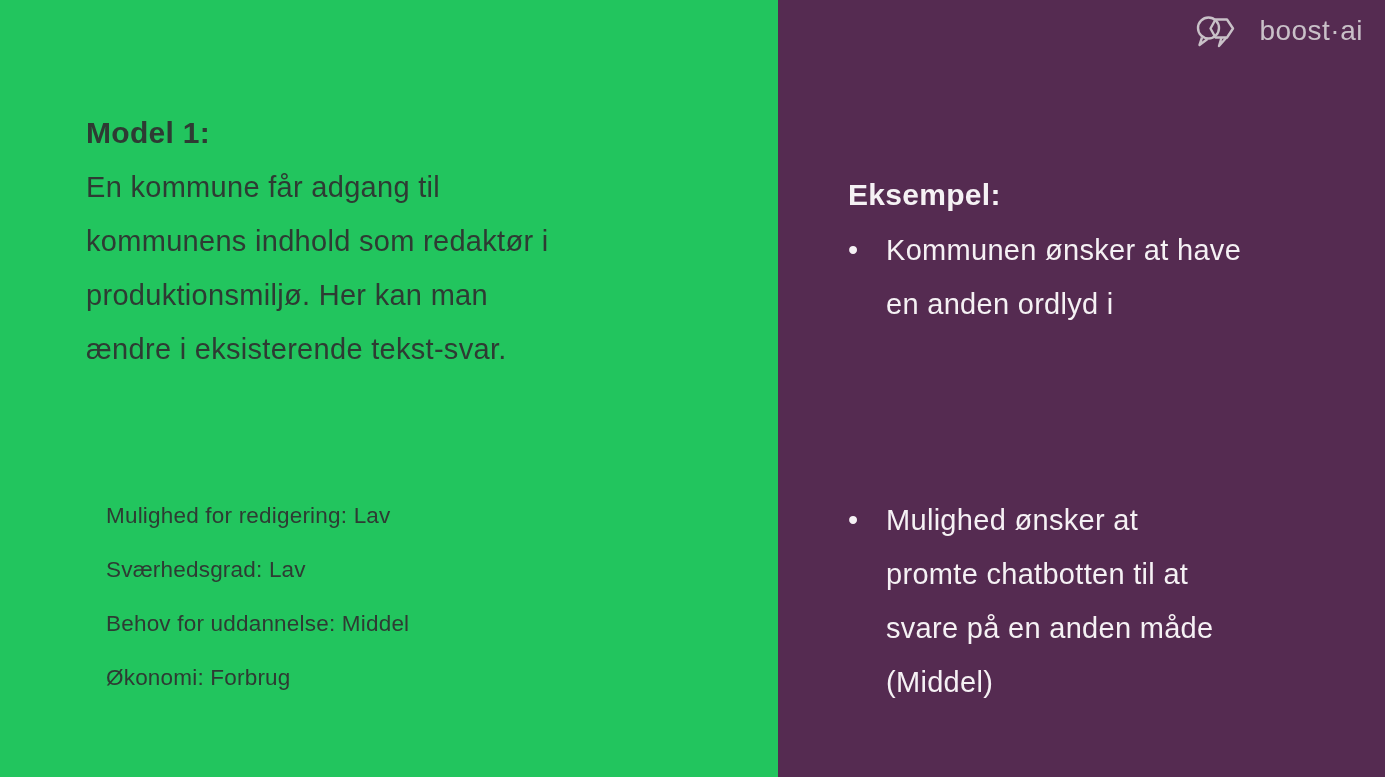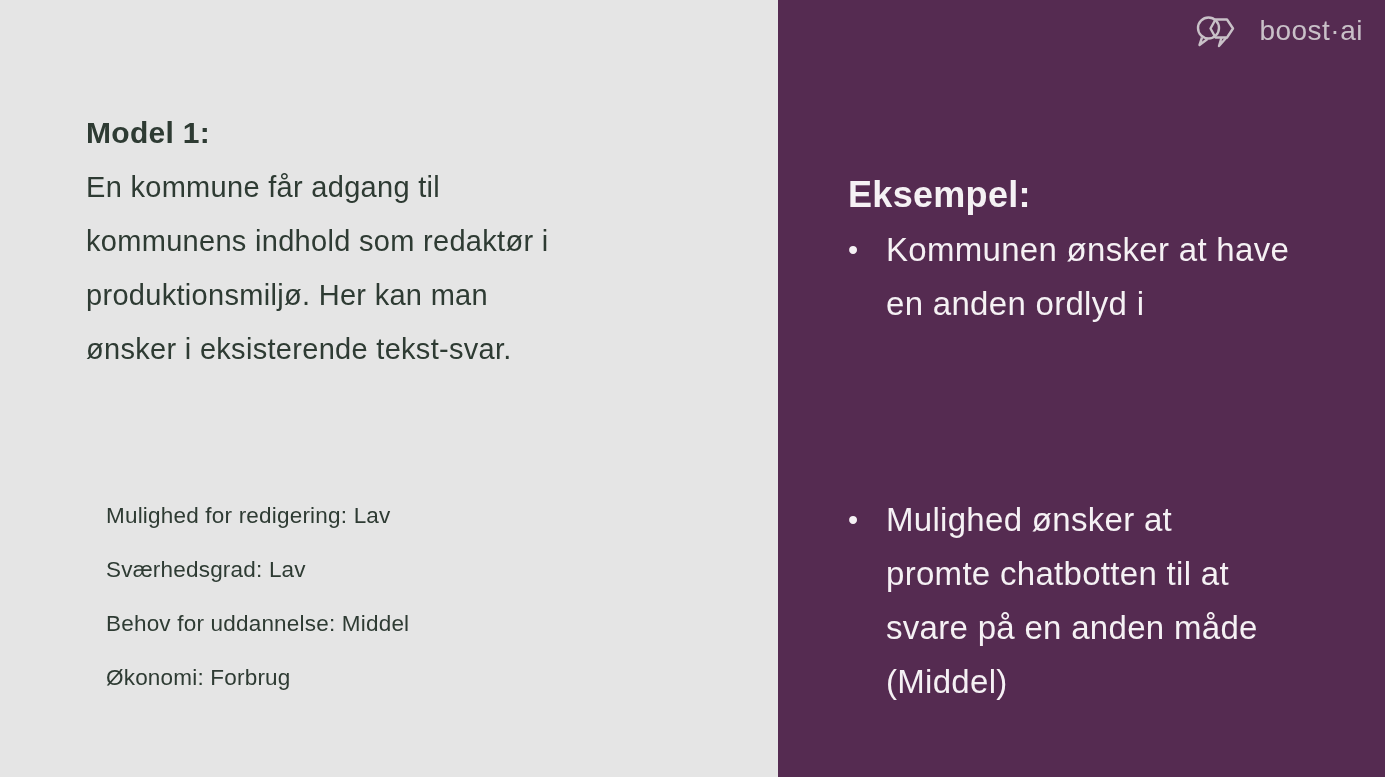--- a/index.html
+++ b/index.html
@@ -16,21 +16,21 @@
   }
   .slide {
     position: absolute;
     inset: 0;
   }
   
   .left-panel {
     position: absolute;
     left: 0; top: 0;
     width: 778px; height: 777px;
-    background: #e5e5e5;
+    background: #22c55e;
   }
   .left-textblock {
     position: absolute;
     left: 86px; top: 106px;
     color: #2e3b33;
     font-size: 29px;
     line-height: 54px;
     letter-spacing: 0.3px;
     white-space: nowrap;
   }
@@ -53,41 +53,41 @@
     position: absolute;
     left: 778px; top: 0;
     width: 607px; height: 777px;
     background: #552b51;
     color: #f5f1f4;
   }
   .example-title {
     position: absolute;
     left: 70px; top: 168px;
     font-weight: 700;
-    font-size: 36px;
+    font-size: 30px;
     line-height: 54px;
     letter-spacing: 0.3px;
     white-space: nowrap;
   }
   .bullet-item {
     position: absolute;
     left: 70px;
     display: flex;
     align-items: flex-start;
   }
   .bullet-item.first  { top: 223px; }
   .bullet-item.second { top: 493px; }
   .bullet-dot {
     width: 38px;
     flex: 0 0 38px;
     font-size: 29px;
     line-height: 54px;
   }
   .bullet-lines {
-    font-size: 33px;
+    font-size: 29px;
     line-height: 54px;
     letter-spacing: 0.3px;
     white-space: nowrap;
   }
   
   .logo {
     position: absolute;
     top: 8px; right: 22px;
     display: flex;
     align-items: center;
@@ -107,21 +107,21 @@
 <body>
 
 <main class="slide">
 
   <section class="left-panel">
     <div class="left-textblock">
       <div class="left-title">Model 1:</div>
       <div>En kommune får adgang til</div>
       <div>kommunens indhold som redaktør i</div>
       <div>produktionsmiljø. Her kan man</div>
-      <div>ønsker i eksisterende tekst-svar.</div>
+      <div>ændre i eksisterende tekst-svar.</div>
     </div>
     <div class="meta-block">
       <div>Mulighed for redigering: Lav</div>
       <div>Sværhedsgrad: Lav</div>
       <div>Behov for uddannelse: Middel</div>
       <div>Økonomi: Forbrug</div>
     </div>
   </section>
 
   <section class="right-panel">

